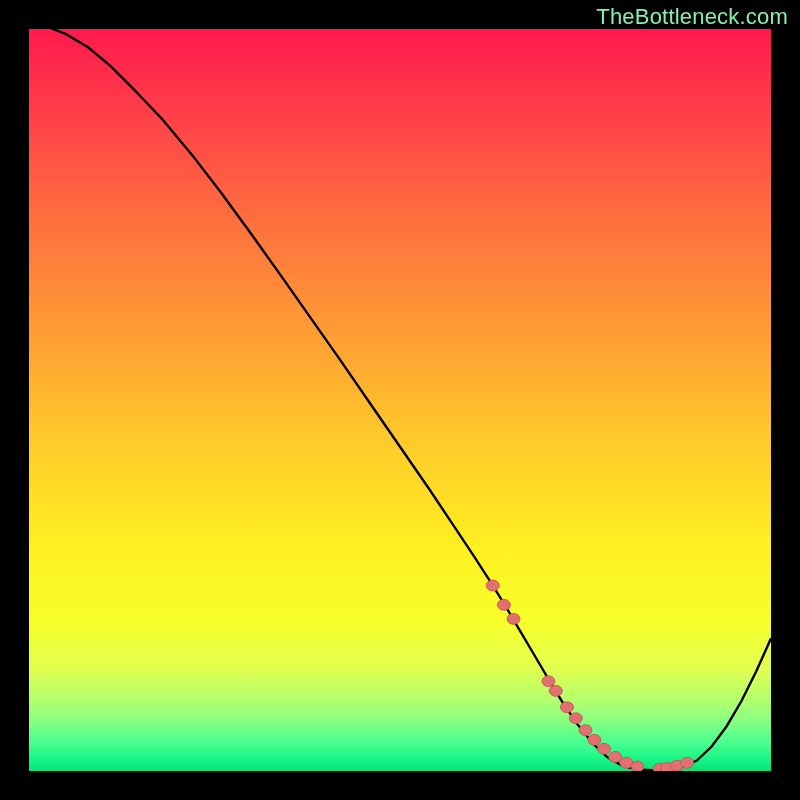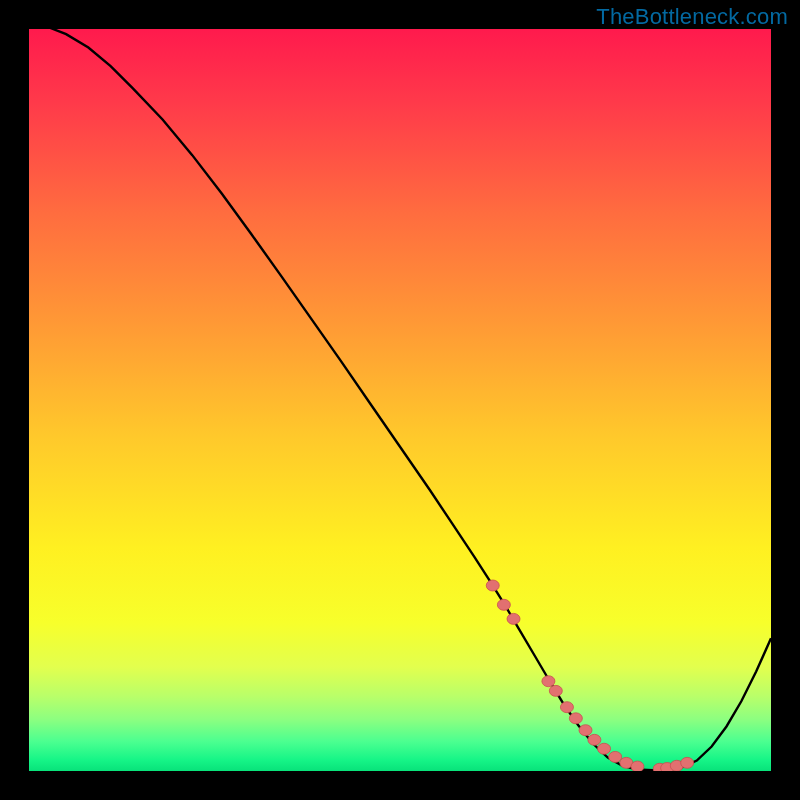--- a/index.html
+++ b/index.html
@@ -14,21 +14,21 @@
   .frame {
     position: relative;
     width: 800px;
     height: 800px;
     background: #000;
   }
   .watermark {
     position: absolute;
     top: 4px;
     right: 12px;
-    color: #0369a1;
+    color: #86efac;
     font-size: 22px;
     font-weight: 400;
     letter-spacing: 0.2px;
     z-index: 10;
   }
   .plot {
     position: absolute;
     left: 29px;
     top: 29px;
     width: 742px;

